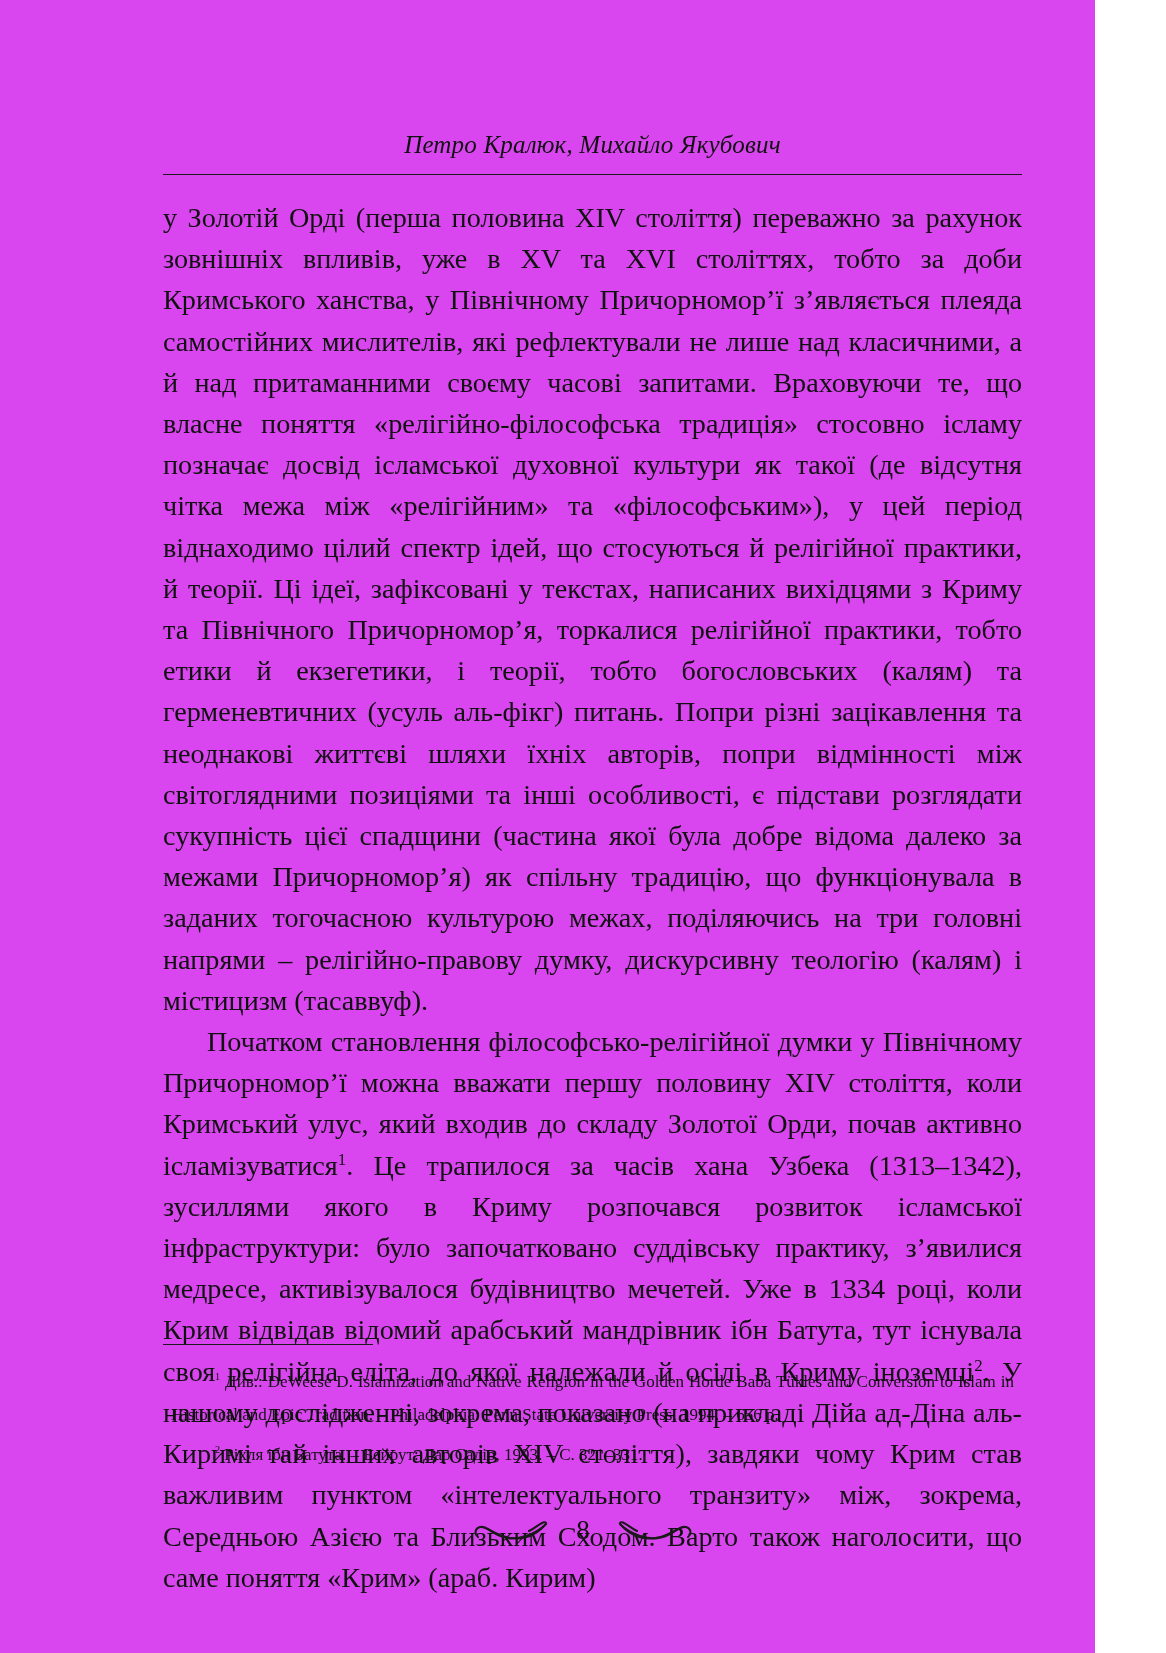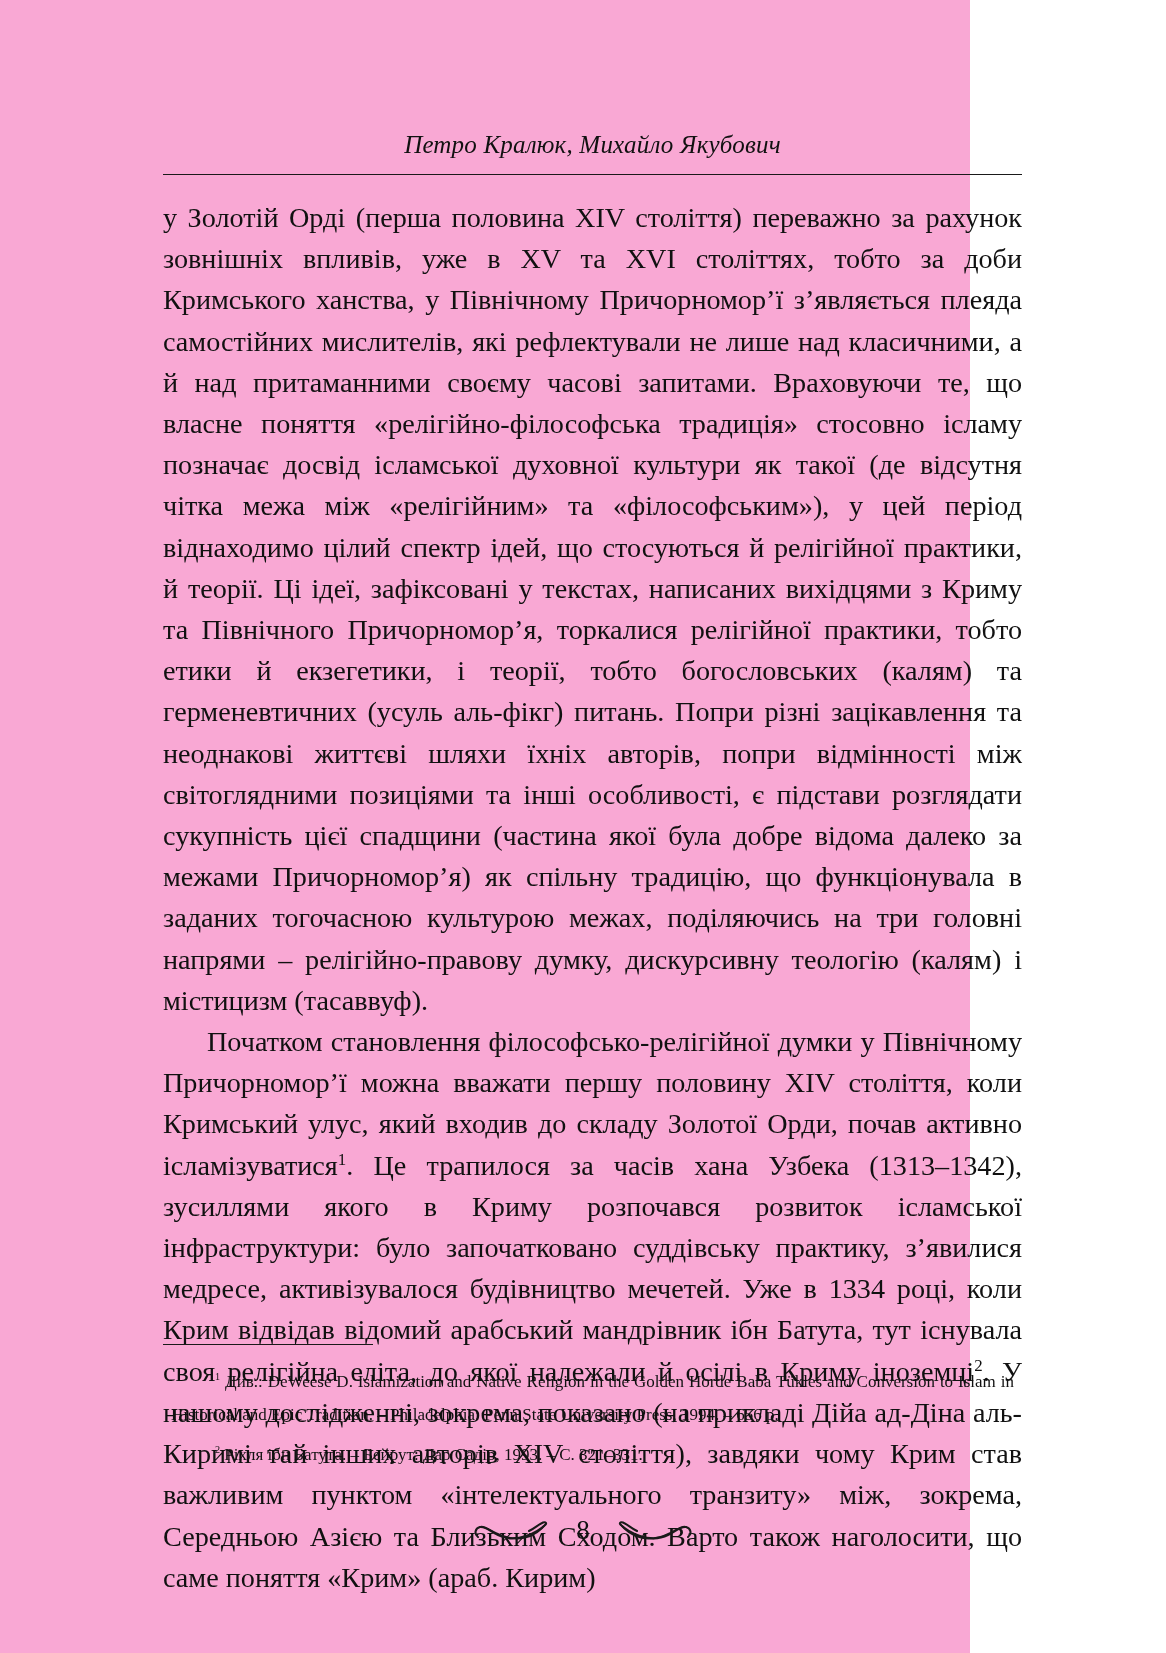--- a/index.html
+++ b/index.html
@@ -12,23 +12,23 @@
     height: 1653px;
     position: relative;
     font-family: "Liberation Serif", "DejaVu Serif", serif;
     color: #111111;
     overflow: hidden;
   }
 
   .page {
     position: absolute;
     left: 0; top: 0;
-    width: 970px;
+    width: 1095px;
     height: 1653px;
-    background: #f9a8d4;
+    background: #d946ef;
   }
 
   
   .running-head {
     position: absolute;
     left: 163px;
     top: 131px;
     width: 859px;
     text-align: center;
     font-style: italic;

